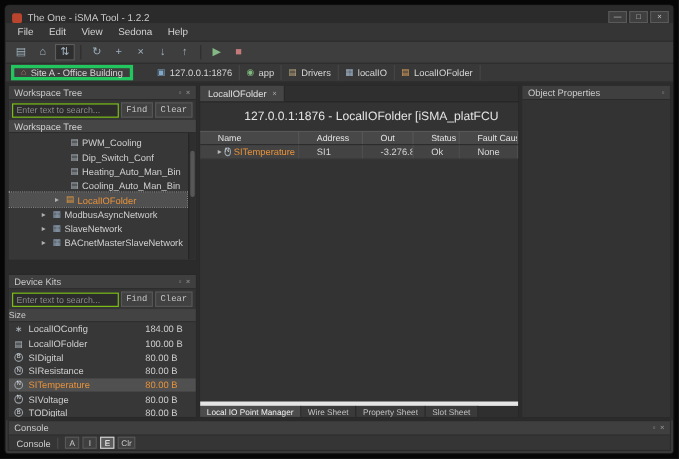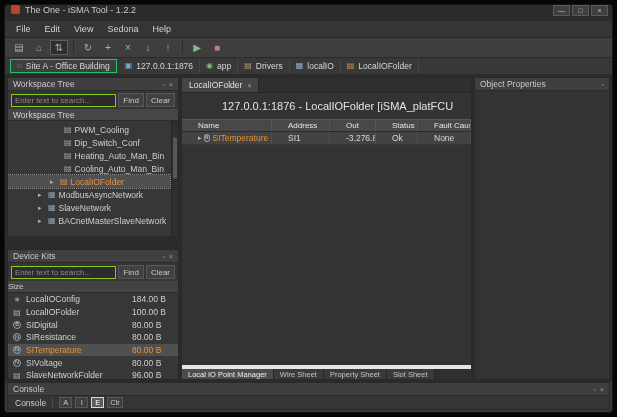--- a/index.html
+++ b/index.html
@@ -3,21 +3,21 @@
 <meta charset="utf-8">
 <style>
   * { box-sizing: border-box; margin: 0; padding: 0; }
   html,body { width:617px; height:417px; overflow:hidden; }
   body { background:#060606; font-family:"Liberation Sans","DejaVu Sans",sans-serif; }
   .win { position:absolute; left:4px; top:4px; width:609px; height:409px;
          background:#3a3a3a; border:1px solid #161616; border-radius:4px;
          display:flex; flex-direction:column; overflow:hidden; }
 
   
-  .titlebar { height:16px; background:#2b2b2b; display:flex; align-items:flex-start;
+  .titlebar { height:16px; background:#2b2b2b; display:flex; align-items:flex-end;
               padding:0 4px; color:#c9c9c9; font-size:9px; flex:0 0 auto; }
   .appico { width:9px; height:9px; background:#b9452f; border-radius:2px; margin:0 5px 0 2px; flex:0 0 auto; }
   .wincontrols { margin-left:auto; display:flex; gap:2px; }
   .wc { width:17px; height:11px; background:#3f3f3f; border:1px solid #5a5a5a; color:#c5c5c5;
         font-size:7px; display:flex; align-items:center; justify-content:center; }
 
   
   .menubar { height:17px; background:#353535; border-bottom:1px solid #292929;
              display:flex; align-items:center; padding:0 4px; flex:0 0 auto; }
   .menuitem { font-size:9px; color:#d2d2d2; padding:0 7px; height:100%; display:flex; align-items:center; }
@@ -29,21 +29,21 @@
            font-size:10px; color:#9fb2c0; border:1px solid transparent; }
   .tbico.pressed { background:#2e2e2e; border-color:#5d5d5d; }
   .tbico.green { color:#84b884; } .tbico.red { color:#c27a7a; }
   .tbsep { width:1px; height:13px; background:#2c2c2c; margin:0 3px; }
 
   
   .crumbbar { height:17px; background:#383838; border-bottom:1px solid #2a2a2a;
               display:flex; align-items:center; padding:0 5px; flex:0 0 auto; }
   .crumb { display:flex; align-items:center; gap:4px; height:14px; padding:0 6px;
            font-size:8.5px; color:#d6d6d6; border-right:1px solid #474747; }
-  .crumb.first { border:1px solid #22c55e; background:#3e3e3e; margin-right:2px; }
+  .crumb.first { border:3px solid #22c55e; background:#3e3e3e; margin-right:16px; }
   .cico { font-size:8px; line-height:1; }
   .cico.site::before   { content:"⌂"; color:#cc7a62; }
   .cico.device::before { content:"▣"; color:#7fa8c9; }
   .cico.app::before    { content:"◉"; color:#7fb97f; }
   .cico.drivers::before{ content:"▤"; color:#b9a87f; }
   .cico.localio::before{ content:"▦"; color:#9fb4c9; }
   .cico.folder::before { content:"▤"; color:#d9a05a; }
 
   
   .main { flex:1 1 auto; display:flex; background:#2b2b2b; padding:2px; gap:2px; min-height:0; }
@@ -54,21 +54,21 @@
   .phead .spacer { flex:1; }
   .pico { font-size:7px; color:#9a9a9a; margin-left:4px; }
   .pico.pin::before { content:"▫"; }
   .pico.close::before { content:"×"; }
 
   .searchrow { flex:0 0 auto; display:flex; align-items:center; gap:2px; padding:2px 3px; }
   .searchrow input { flex:1; min-width:0; height:13px; background:#2c2c2c; border:1px solid #84cc16;
                      color:#bdbdbd; font-size:8px; padding:0 3px; font-family:inherit; }
   .searchrow input::placeholder { color:#8a8a8a; }
   .sbtn { height:14px; background:#414141; border:1px solid #585858; color:#c8c8c8;
-          font-size:8px; padding:0 4px; font-family:Liberation Sans, sans-serif; }
+          font-size:8px; padding:0 4px; font-family:Liberation Mono, monospace; }
 
   .sectionbar { height:12px; flex:0 0 auto; background:#464646; border-bottom:1px solid #2b2b2b;
                 display:flex; align-items:center; padding:0 5px; font-size:8.5px; color:#d2d2d2; }
 
   
   .tree { flex:1 1 auto; position:relative; background:#373737; overflow:hidden; padding:2px 8px 0 0; }
   .trow { height:13px; display:flex; align-items:center; gap:3px; font-size:8.5px; color:#cfcfcf; white-space:nowrap; }
   .trow.lv1 { padding-left:30px; } .trow.lv2 { padding-left:42px; } .trow.lv3 { padding-left:56px; }
   .trow.sel { background:#505050; outline:1px dotted #8a8a8a; color:#e8923a; }
   .exp { width:7px; flex:0 0 auto; color:#b0b0b0; font-size:7px; }
@@ -311,27 +311,20 @@
           </div>
           <div class="krow">
             <span class="kicon">
                 <span class="badge n"></span>
               </span>
             <span class="kname">SIVoltage</span>
             <span class="ksize">80.00 B</span>
           </div>
           <div class="krow">
             <span class="kicon">
-                <span class="kfold"></span>
-              </span>
-            <span class="kname">SlaveNetworkFolder</span>
-            <span class="ksize">96.00 B</span>
-          </div>
-          <div class="krow">
-            <span class="kicon">
                 <span class="badge b"></span>
               </span>
             <span class="kname">TODigital</span>
             <span class="ksize">80.00 B</span>
           </div>
         </div>
       </div>
     </div>
 
     <div class="center">

